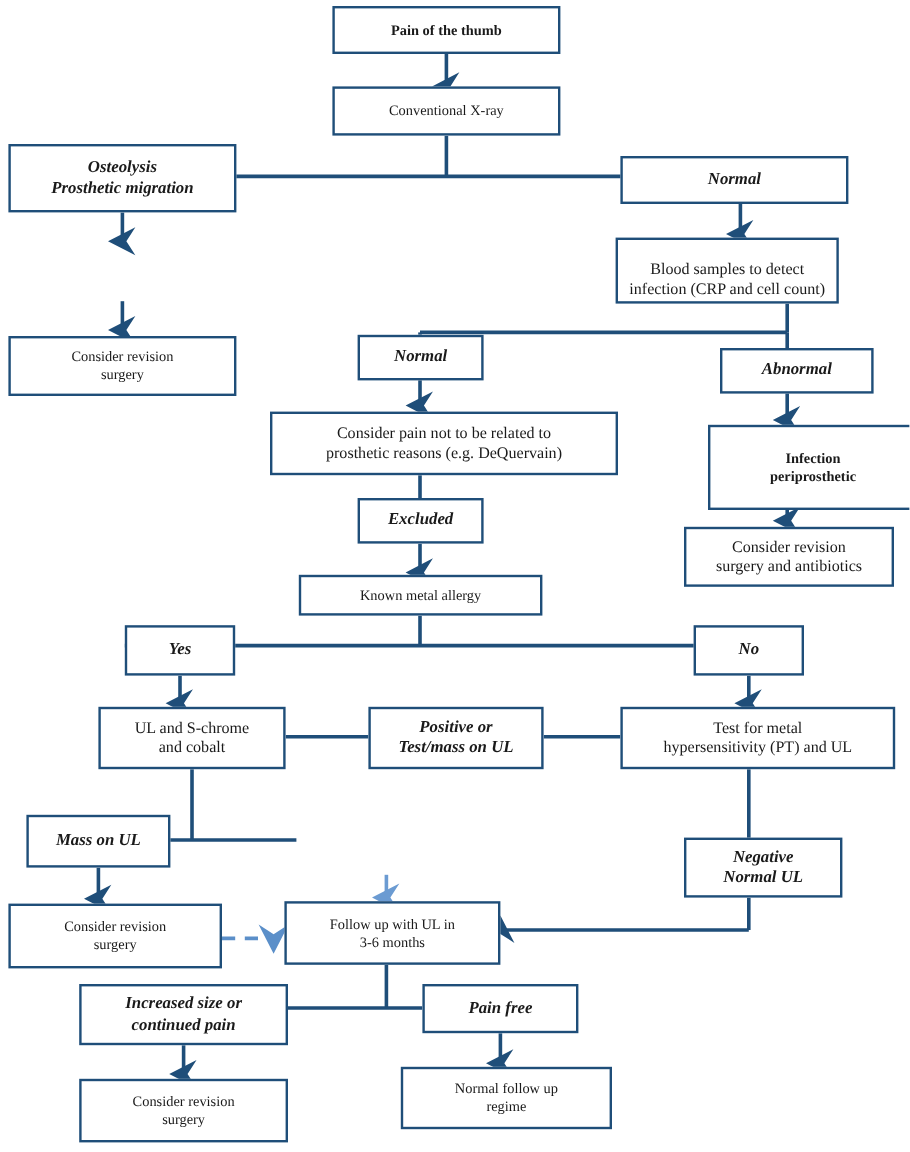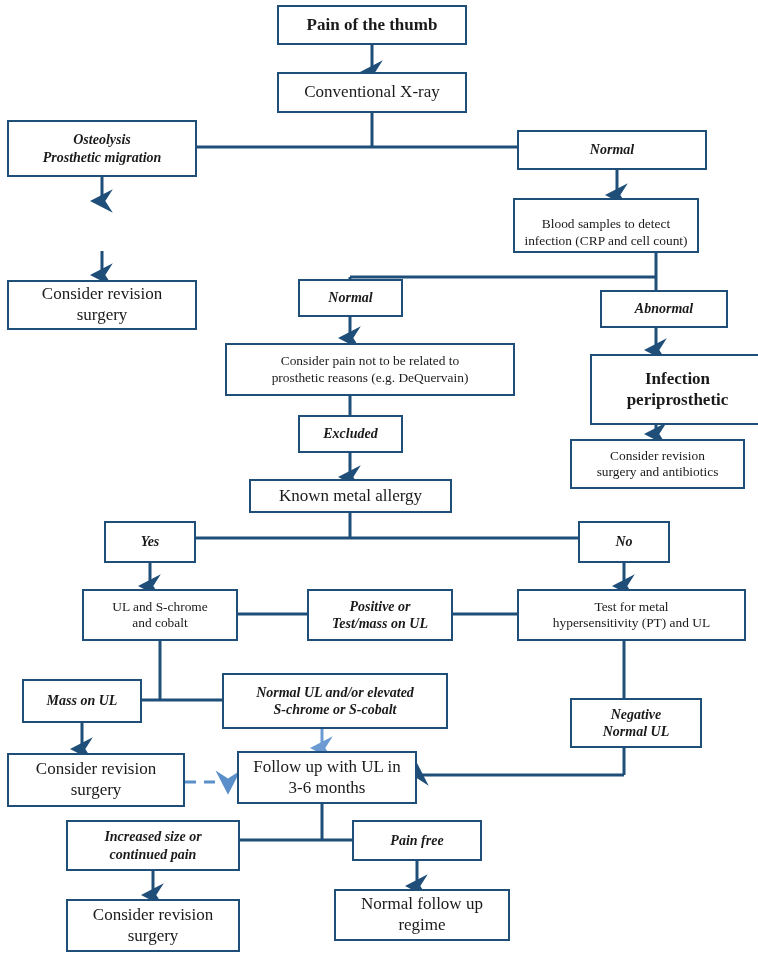--- a/index.html
+++ b/index.html
@@ -30,21 +30,21 @@
   .node {
     position: absolute;
     box-sizing: border-box;
     border: 2px solid #1F4E79;
     background: #ffffff;
     display: flex;
     align-items: center;
     justify-content: center;
     text-align: center;
     line-height: 1.22;
-    font-size: 17px;
+    font-size: 12px;
     color: #1a1a1a;
     padding: 2px 5px;
     z-index: 2;
   }
   .node .txt {
     display: block;
     white-space: pre-line;
   }
   .node.bold  { font-weight: bold; }
   .node.ital  { font-style: italic; font-weight: bold; font-size: 14px; }
@@ -208,24 +208,20 @@
 
   <div class="node small" style="left:517px; top:589px; width:229px; height:52px;">
     <span class="txt">Test for metal
 hypersensitivity (PT) and UL</span>
   </div>
 
   <div class="node ital" style="left:22px; top:679px; width:120px; height:44px;">
     <span class="txt">Mass on UL</span>
   </div>
 
-  <div class="node ital" style="left:222px; top:673px; width:226px; height:56px;">
-    <span class="txt">Normal UL and/or elevated
-S-chrome or S-cobalt</span>
-  </div>
 
   <div class="node ital" style="left:570px; top:698px; width:132px; height:50px;">
     <span class="txt">Negative
 Normal UL</span>
   </div>
 
   <div class="node" style="left:7px; top:753px; width:178px; height:54px;">
     <span class="txt">Consider revision
 surgery</span>
   </div>

